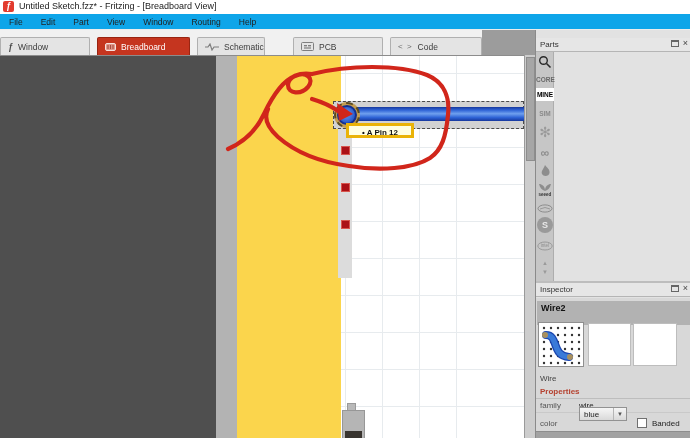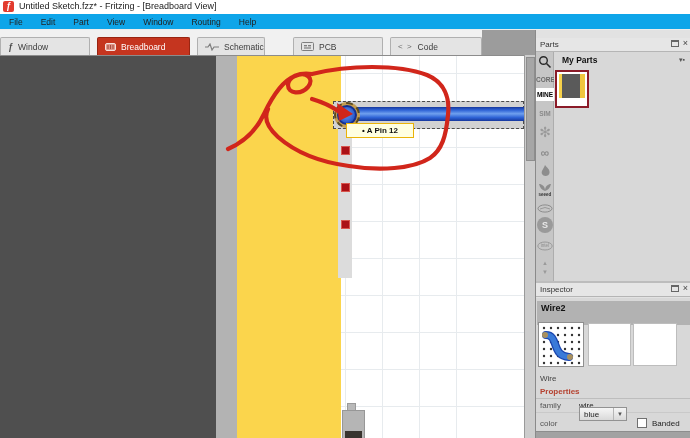--- a/index.html
+++ b/index.html
@@ -40,21 +40,21 @@
       background-position:-32px -19px; }
   .pinstrip { left:338px; top:45px; width:14px; height:177px; background:#dcdcdc; }
   .pinsq { left:341px; width:9px; height:9px; background:#ab1116; border:1px solid #d8554d; }
   .selband { left:333px; top:45px; width:191px; height:28px; background:#d2d2d2; border:1px dashed #4a4a4a; }
   .wire { left:345px; top:51px; width:179px; height:14px;
       background:linear-gradient(to bottom,#16379d 0%,#2e63d6 22%,#6fa0ef 48%,#2e63d6 75%,#16379d 100%); }
   .ep-tan { left:334px; top:46px; width:26px; height:26px; border-radius:50%;
       background:#c49d50; border:2px dashed #5d4c20; }
   .ep-blue { left:337px; top:49px; width:20px; height:20px; border-radius:50%;
       background:radial-gradient(circle at 45% 45%, #4a7be0 35%, #2353c6 75%); border:2px solid #132f8f; }
-  .tooltip { left:346px; top:67px; width:68px; height:15px; background:#ffffe1; border:1px solid #eab308;
+  .tooltip { left:346px; top:67px; width:68px; height:15px; background:#ffffe1; border:3px solid #eab308;
       font-size:8px; font-weight:bold; color:#111; text-align:center; line-height:13px; }
   .comp-tab { left:347px; top:347px; width:9px; height:8px; background:#b9b9b9; border:1px solid #9a9a9a; }
   .comp-body { left:342px; top:354px; width:23px; height:29px; background:#b5b5b5; border:1px solid #979797; }
   .comp-dark { left:345px; top:375px; width:17px; height:8px; background:#38342f; }
 
   
   .vscroll { left:524px; top:55px; width:11px; height:383px; background:#cdcdcd; border-left:1px solid #9a9a9a; }
   .vthumb { left:1px; top:2px; width:9px; height:104px; background:#a6a6a6; border:1px solid #8d8d8d; }
 
   
@@ -248,27 +248,20 @@
       <div class="strip-item" style="top:189px;">
         <svg width="16" height="10" viewBox="0 0 16 10" style="margin:0 auto;">
             <ellipse cx="8" cy="5" rx="7.2" ry="4" fill="none" stroke="#9a9a9a" stroke-width="1"></ellipse>
           </svg>
         <div style="font-size:4.5px;color:#8d8d8d;margin-top:-8px;">intel</div>
       </div>
       <div class="strip-item" style="top:208px;font-size:6px;color:#9a9a9a;">▲</div>
       <div class="strip-item" style="top:217px;font-size:6px;color:#9a9a9a;">▼</div>
     </div>
 
-    <div class="abs partscontent">
-      <div class="myparts-title">My Parts</div>
-      <div class="myparts-menu">▾▪</div>
-      <div class="thumb">
-        <div class="thumb-img"></div>
-      </div>
-    </div>
 
     <div class="abs splitter"></div>
 
     <div class="abs panelheader insp-header">
       <span class="ph-title">Inspector</span>
       <span class="ph-icons">
         <span class="floaticon"></span>
         <span class="closeicon">×</span>
       </span>
     </div>

